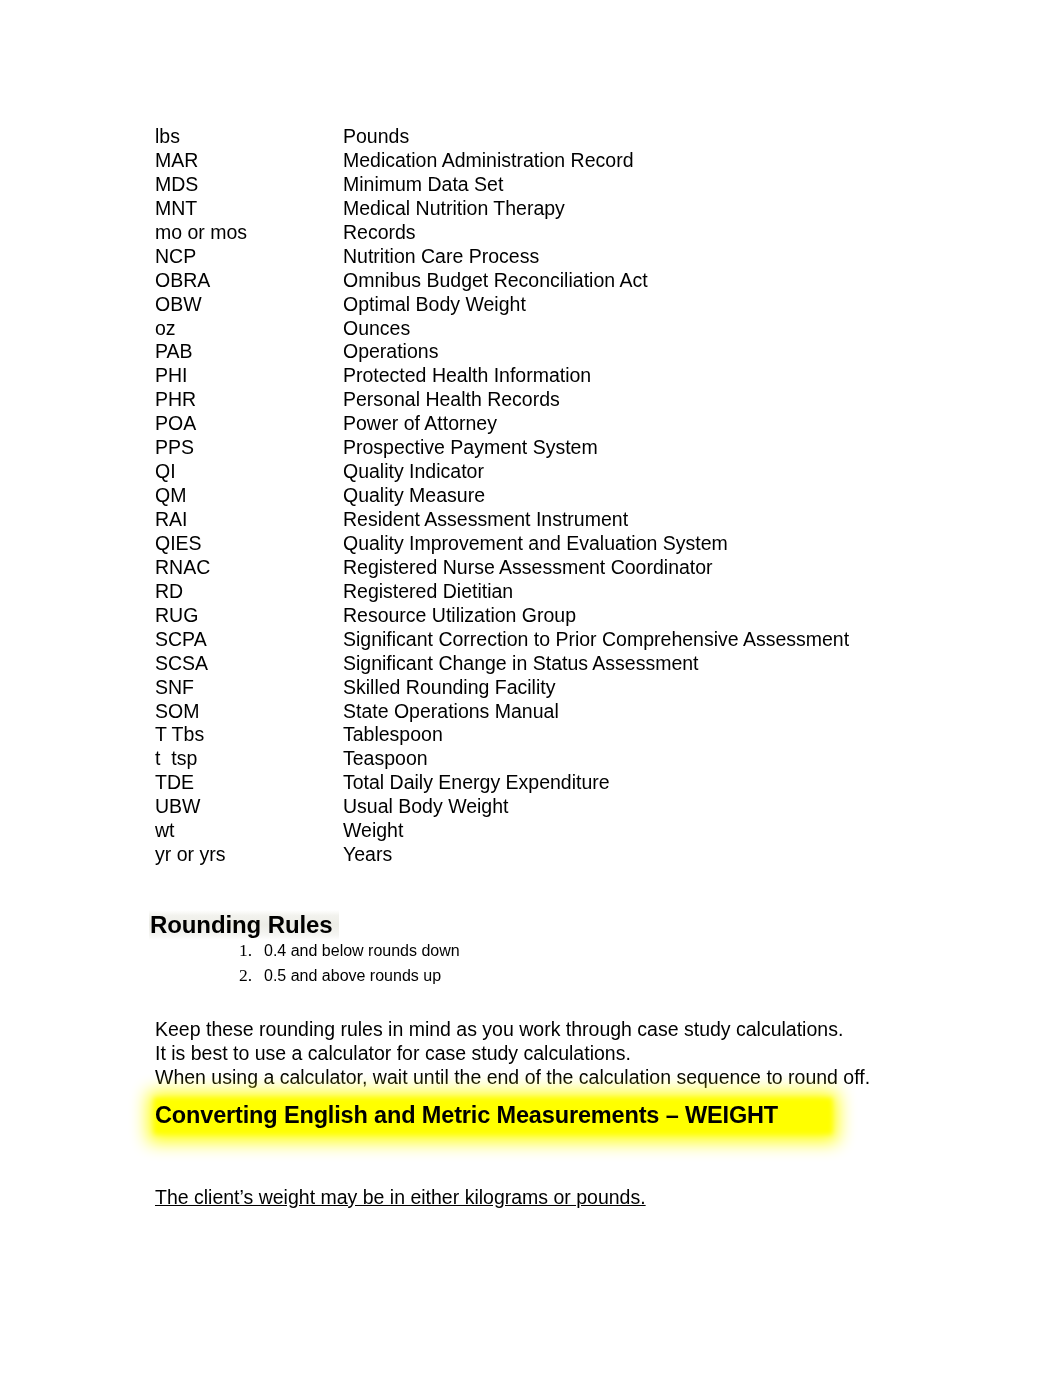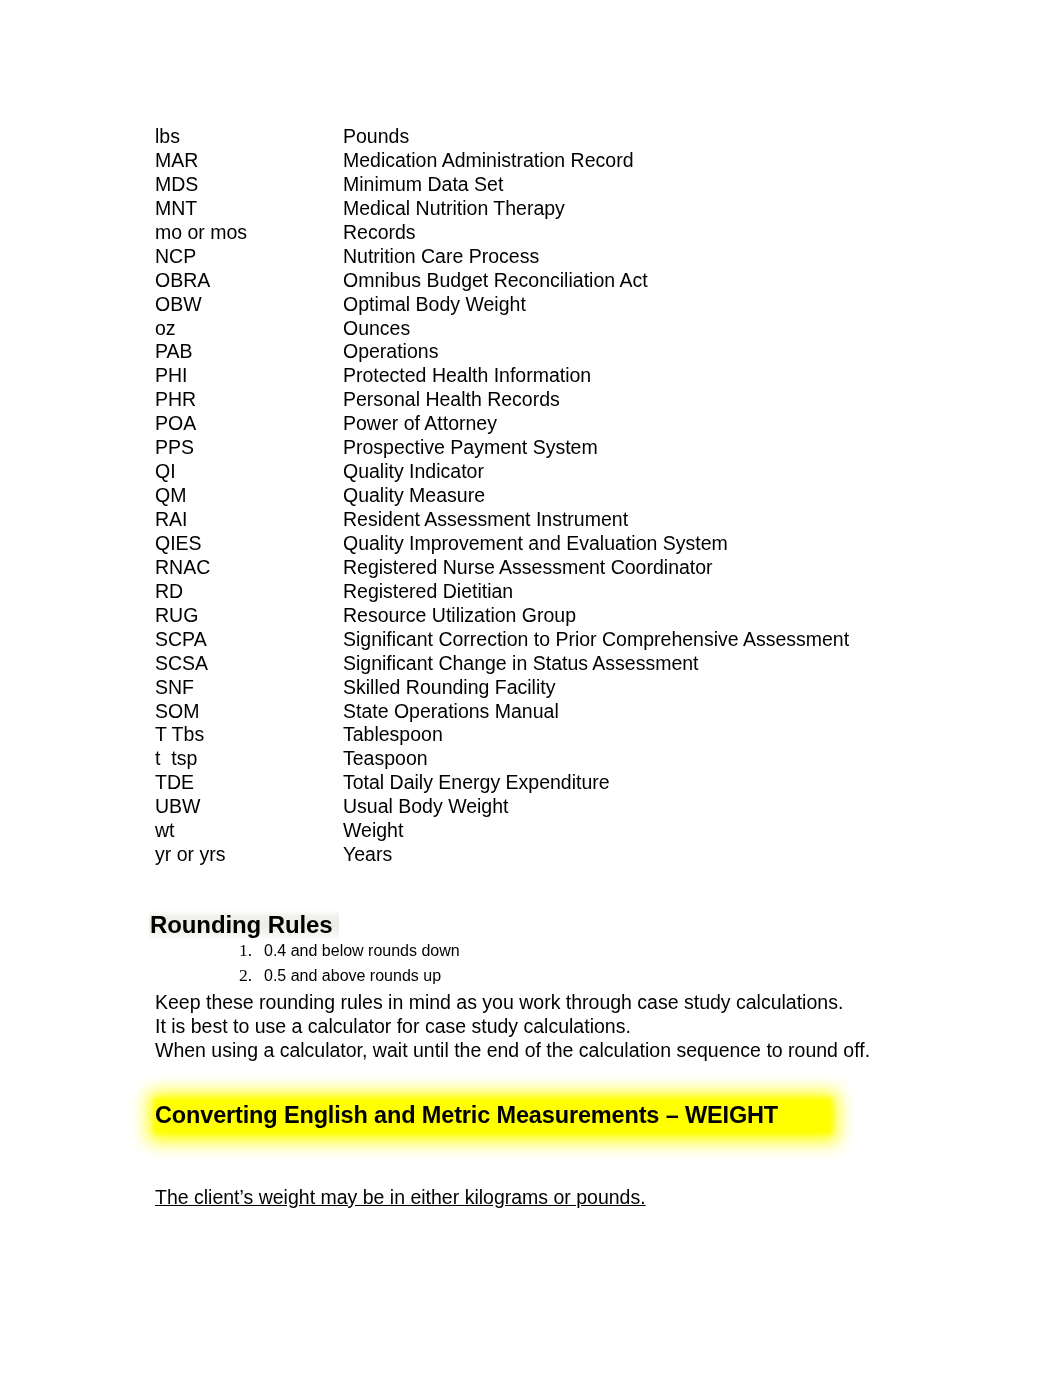--- a/index.html
+++ b/index.html
@@ -98,21 +98,21 @@
   .rule-text {
     margin-left: 12px;
     font-size: 16px;
   }
   .rules-list li .rule-num { margin-left: 218px; }
 
   
   .body-para {
     position: absolute;
     left: 155px;
-    top: 990px;
+    top: 1017px;
     width: 760px;
     font-size: 19.5px;
     line-height: 24.2px;
   }
   .body-para .line { white-space: pre; }
   .body-para .wrapline { white-space: normal; }
 
   
   .highlight-heading-wrap {
     position: absolute;

